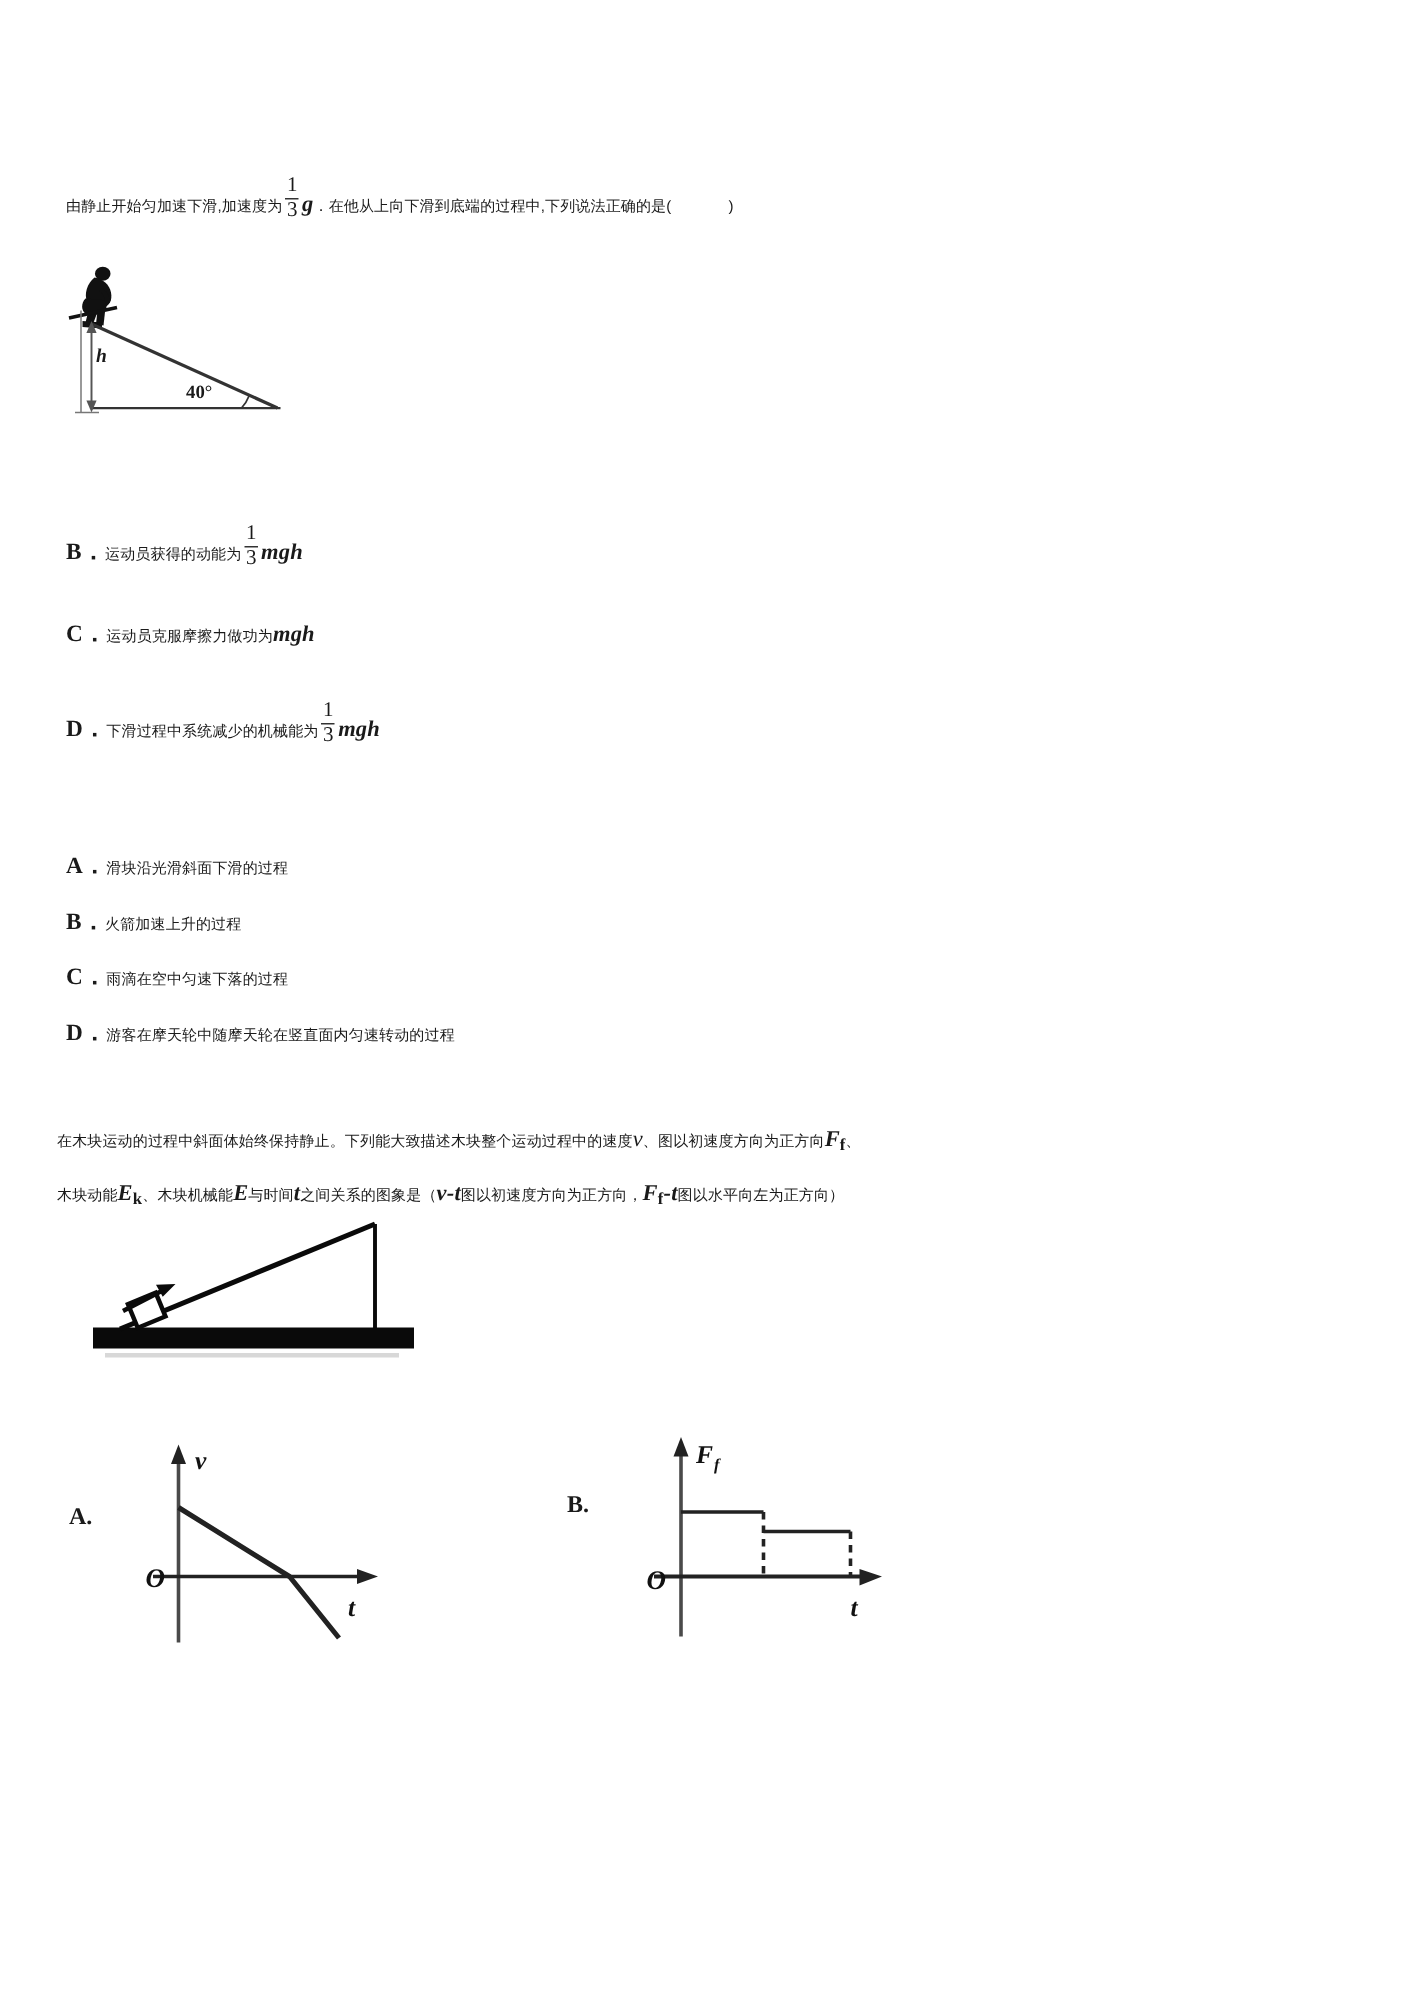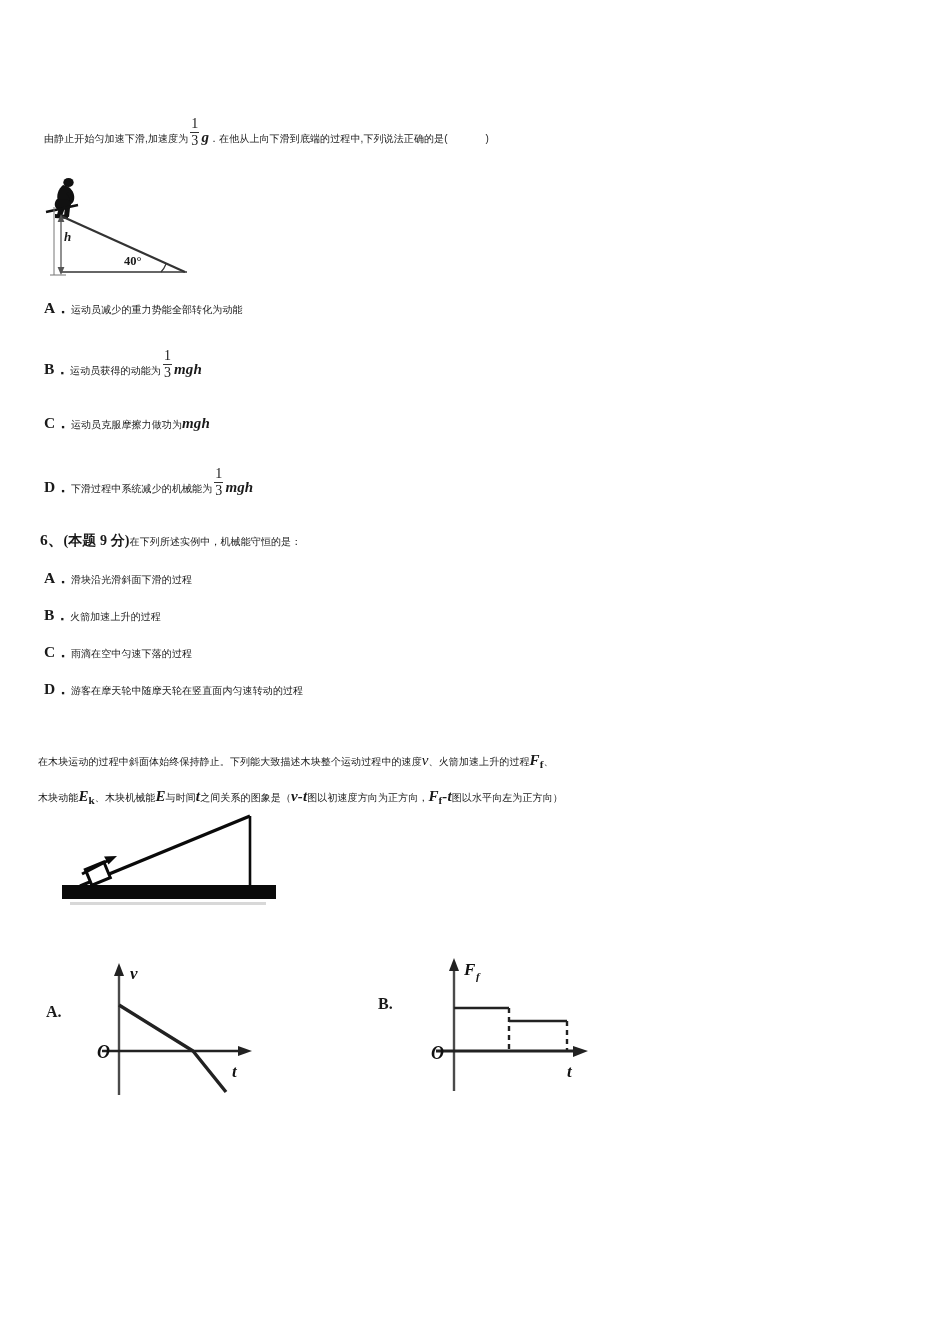--- a/index.html
+++ b/index.html
@@ -146,56 +146,50 @@
 
       <line x1="10" y1="35" x2="10" y2="103" stroke="#777" stroke-width="1"></line>
       <line x1="6" y1="103" x2="22" y2="103" stroke="#777" stroke-width="1"></line>
 
       <path d="M117 100 A 24 24 0 0 0 122 92" fill="none" stroke="#333" stroke-width="1.2"></path>
     </svg>
     <div style="position:absolute; left:20px; top:57px; font-style:italic; font-weight:bold; font-size:13px; font-family:'Liberation Serif',serif;">h</div>
     <div style="position:absolute; left:80px; top:82px; font-weight:bold; font-size:12.5px; font-family:'Liberation Serif',serif;">40°</div>
   </div>
 
-  <div class="line" style="left:44px; top:297px;">
-    <span class="opt-label">A．</span><span class="cn">运动员减少的重力势能全部转化为动能</span>
-  </div>
 
   <div class="line" style="left:44px; top:352px;">
     <span class="opt-label">B．</span><span class="cn">运动员获得的动能为</span><span class="frac"><span class="num">1</span><span class="bar"></span><span class="den">3</span></span><span class="it" style="font-size:15px;">mgh</span>
   </div>
 
   <div class="line" style="left:44px; top:412px;">
     <span class="opt-label">C．</span><span class="cn">运动员克服摩擦力做功为</span><span class="it" style="font-size:15px;">mgh</span>
   </div>
 
   <div class="line" style="left:44px; top:470px;">
     <span class="opt-label">D．</span><span class="cn">下滑过程中系统减少的机械能为</span><span class="frac"><span class="num">1</span><span class="bar"></span><span class="den">3</span></span><span class="it" style="font-size:15px;">mgh</span>
   </div>
 
-  <div class="line" style="left:40px; top:529px;">
-    <span class="opt-label" style="font-size:15.5px;">6、</span><span class="opt-label" style="font-size:14px;">(本题 9 分)</span><span class="cn">在下列所述实例中，机械能守恒的是：</span>
-  </div>
 
   <div class="line" style="left:44px; top:567px;">
     <span class="opt-label">A．</span><span class="cn">滑块沿光滑斜面下滑的过程</span>
   </div>
   <div class="line" style="left:44px; top:604px;">
     <span class="opt-label">B．</span><span class="cn">火箭加速上升的过程</span>
   </div>
   <div class="line" style="left:44px; top:641px;">
     <span class="opt-label">C．</span><span class="cn">雨滴在空中匀速下落的过程</span>
   </div>
   <div class="line" style="left:44px; top:678px;text-align:right;">
     <span class="opt-label">D．</span><span class="cn">游客在摩天轮中随摩天轮在竖直面内匀速转动的过程</span>
   </div>
 
 
   <div class="line" style="left:38px; top:749px;">
-    <span class="cn">在木块运动的过程中斜面体始终保持静止。下列能大致描述木块整个运动过程中的速度</span><span class="itn" style="font-size:15px;">v</span><span class="cn">、火箭加速上升的过程</span><span class="it" style="font-size:15px;">F</span><span class="it sub">f</span><span class="cn">、</span>
+    <span class="cn">在木块运动的过程中斜面体始终保持静止。下列能大致描述木块整个运动过程中的速度</span><span class="itn" style="font-size:15px;">v</span><span class="cn">、图以初速度方向为正方向</span><span class="it" style="font-size:15px;">F</span><span class="it sub">f</span><span class="cn">、</span>
   </div>
 
   <div class="line" style="left:38px; top:785px;">
     <span class="cn">木块动能</span><span class="it" style="font-size:15px;">E</span><span class="it sub">k</span><span class="cn">、木块机械能</span><span class="it" style="font-size:15px;">E</span><span class="cn">与时间</span><span class="it" style="font-size:15px;">t</span><span class="cn">之间关系的图象是（</span><span class="it" style="font-size:15px;">v</span><span class="it" style="font-size:15px;">-</span><span class="it" style="font-size:15px;">t</span><span class="cn">图以初速度方向为正方向，</span><span class="it" style="font-size:15px;">F</span><span class="it sub">f</span><span class="it" style="font-size:15px;">-</span><span class="it" style="font-size:15px;">t</span><span class="cn">图以水平向左为正方向）</span>
   </div>
 
   <div class="fig-incline">
     <svg width="240" height="112" viewBox="0 0 240 112" xmlns="http://www.w3.org/2000/svg">
 
       <rect x="4" y="73" width="214" height="14" fill="#0a0a0a"></rect>

